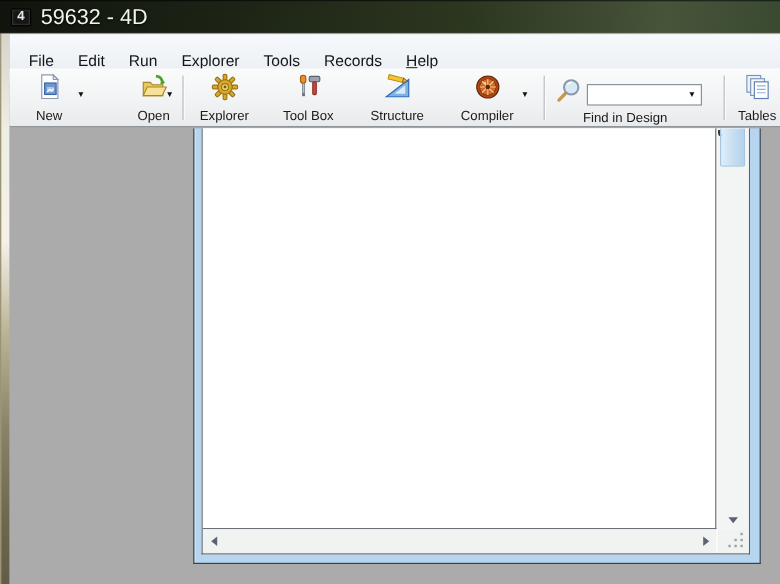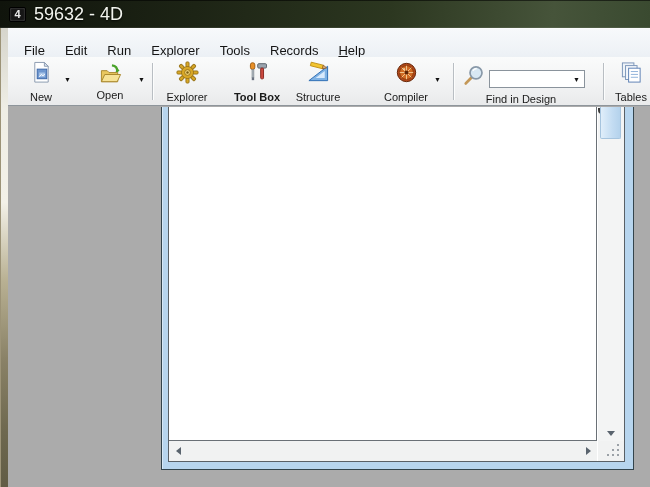--- a/index.html
+++ b/index.html
@@ -112,21 +112,21 @@
             <path d="M15 1.5 l4 4 h-4 z" fill="#dce6f2" stroke="#8a9ab0"></path>
             <rect x="7.5" y="8.5" width="10" height="10" fill="#6f97cf" stroke="#3a66a8"></rect>
             <rect x="9.5" y="12" width="6" height="4.5" fill="#a9c5e8"></rect>
             <path d="M9.5 16.5 l2.5-2.5 1.5 1.5 2-2" stroke="#ffffff" fill="none" stroke-width="1"></path>
           </svg>
         </span>
         <span class="tb-label">New</span>
       </div>
       <div class="tb-arrow" style="left:56px;">▼</div>
 
-      <div class="tbtn" style="left:78px;width:48px;justify-content:center;">
+      <div class="tbtn" style="left:96px;width:48px;">
         <span>
           <svg width="23" height="23" viewBox="0 0 24 24">
             <path d="M2.5 8 h6 l2 2 h9 v9.5 h-17 z" fill="#e9c75f" stroke="#a8872c"></path>
             <path d="M2.5 19.5 l3.5-7.5 h16.5 l-3.5 7.5 z" fill="#f6e296" stroke="#a8872c"></path>
             <path d="M13.5 2.5 q6 0.5 5.5 7" fill="none" stroke="#4aa32a" stroke-width="2.4"></path>
             <path d="M21.5 8.2 l-2.8-3.2 -1.4 4.6 z" fill="#4aa32a"></path>
           </svg>
         </span>
         <span class="tb-label">Open</span>
       </div>
@@ -148,34 +148,34 @@
               <rect x="10.4" y="1" width="3.2" height="5" rx="1" transform="rotate(315 12 12)"></rect>
               <circle cx="12" cy="12" r="6.3"></circle>
             </g>
             <circle cx="12" cy="12" r="3" fill="#f4d77a" stroke="#9a7416"></circle>
             <circle cx="12" cy="12" r="1.3" fill="#7a5c10"></circle>
           </svg>
         </span>
         <span class="tb-label">Explorer</span>
       </div>
 
-      <div class="tbtn" style="left:217px;width:64px;font-weight:bold;">
+      <div class="tbtn" style="left:217px;width:64px;">
         <span>
           <svg width="23" height="23" viewBox="0 0 24 24">
             <rect x="4.6" y="1.8" width="4.6" height="7" rx="2.2" fill="#e89028" stroke="#a05c10"></rect>
             <rect x="6.3" y="8.8" width="1.9" height="8.6" fill="#b8c0c8" stroke="#788088" stroke-width=".7"></rect>
             <rect x="6" y="17.4" width="2.5" height="2.6" fill="#6a7280"></rect>
             <rect x="12.2" y="2.8" width="9.2" height="4.6" rx="1.2" fill="#9aa4ae" stroke="#5a646e"></rect>
             <rect x="15.3" y="7.4" width="3" height="11.2" rx="1" fill="#cc4a40" stroke="#8a2820"></rect>
           </svg>
         </span>
         <span class="tb-label">Tool Box</span>
       </div>
 
-      <div class="tbtn" style="left:278px;width:64px;">
+      <div class="tbtn" style="left:291px;width:64px;">
         <span>
           <svg width="23" height="23" viewBox="0 0 24 24">
             <path d="M2 20.5 L21.5 20.5 L21.5 5.5 Z" fill="#7fb2e4" stroke="#2d6db4"></path>
             <path d="M9 17.8 L18.5 17.8 L18.5 10.5 Z" fill="#d9eafc"></path>
             <g transform="rotate(14 12 6)">
               <rect x="3.5" y="3.2" width="13" height="3.8" fill="#f2c531" stroke="#b8860b" stroke-width=".8"></rect>
               <path d="M16.5 3.2 l4 1.9 -4 1.9 z" fill="#ecb98c" stroke="#8a5a20" stroke-width=".8"></path>
             </g>
           </svg>
         </span>

